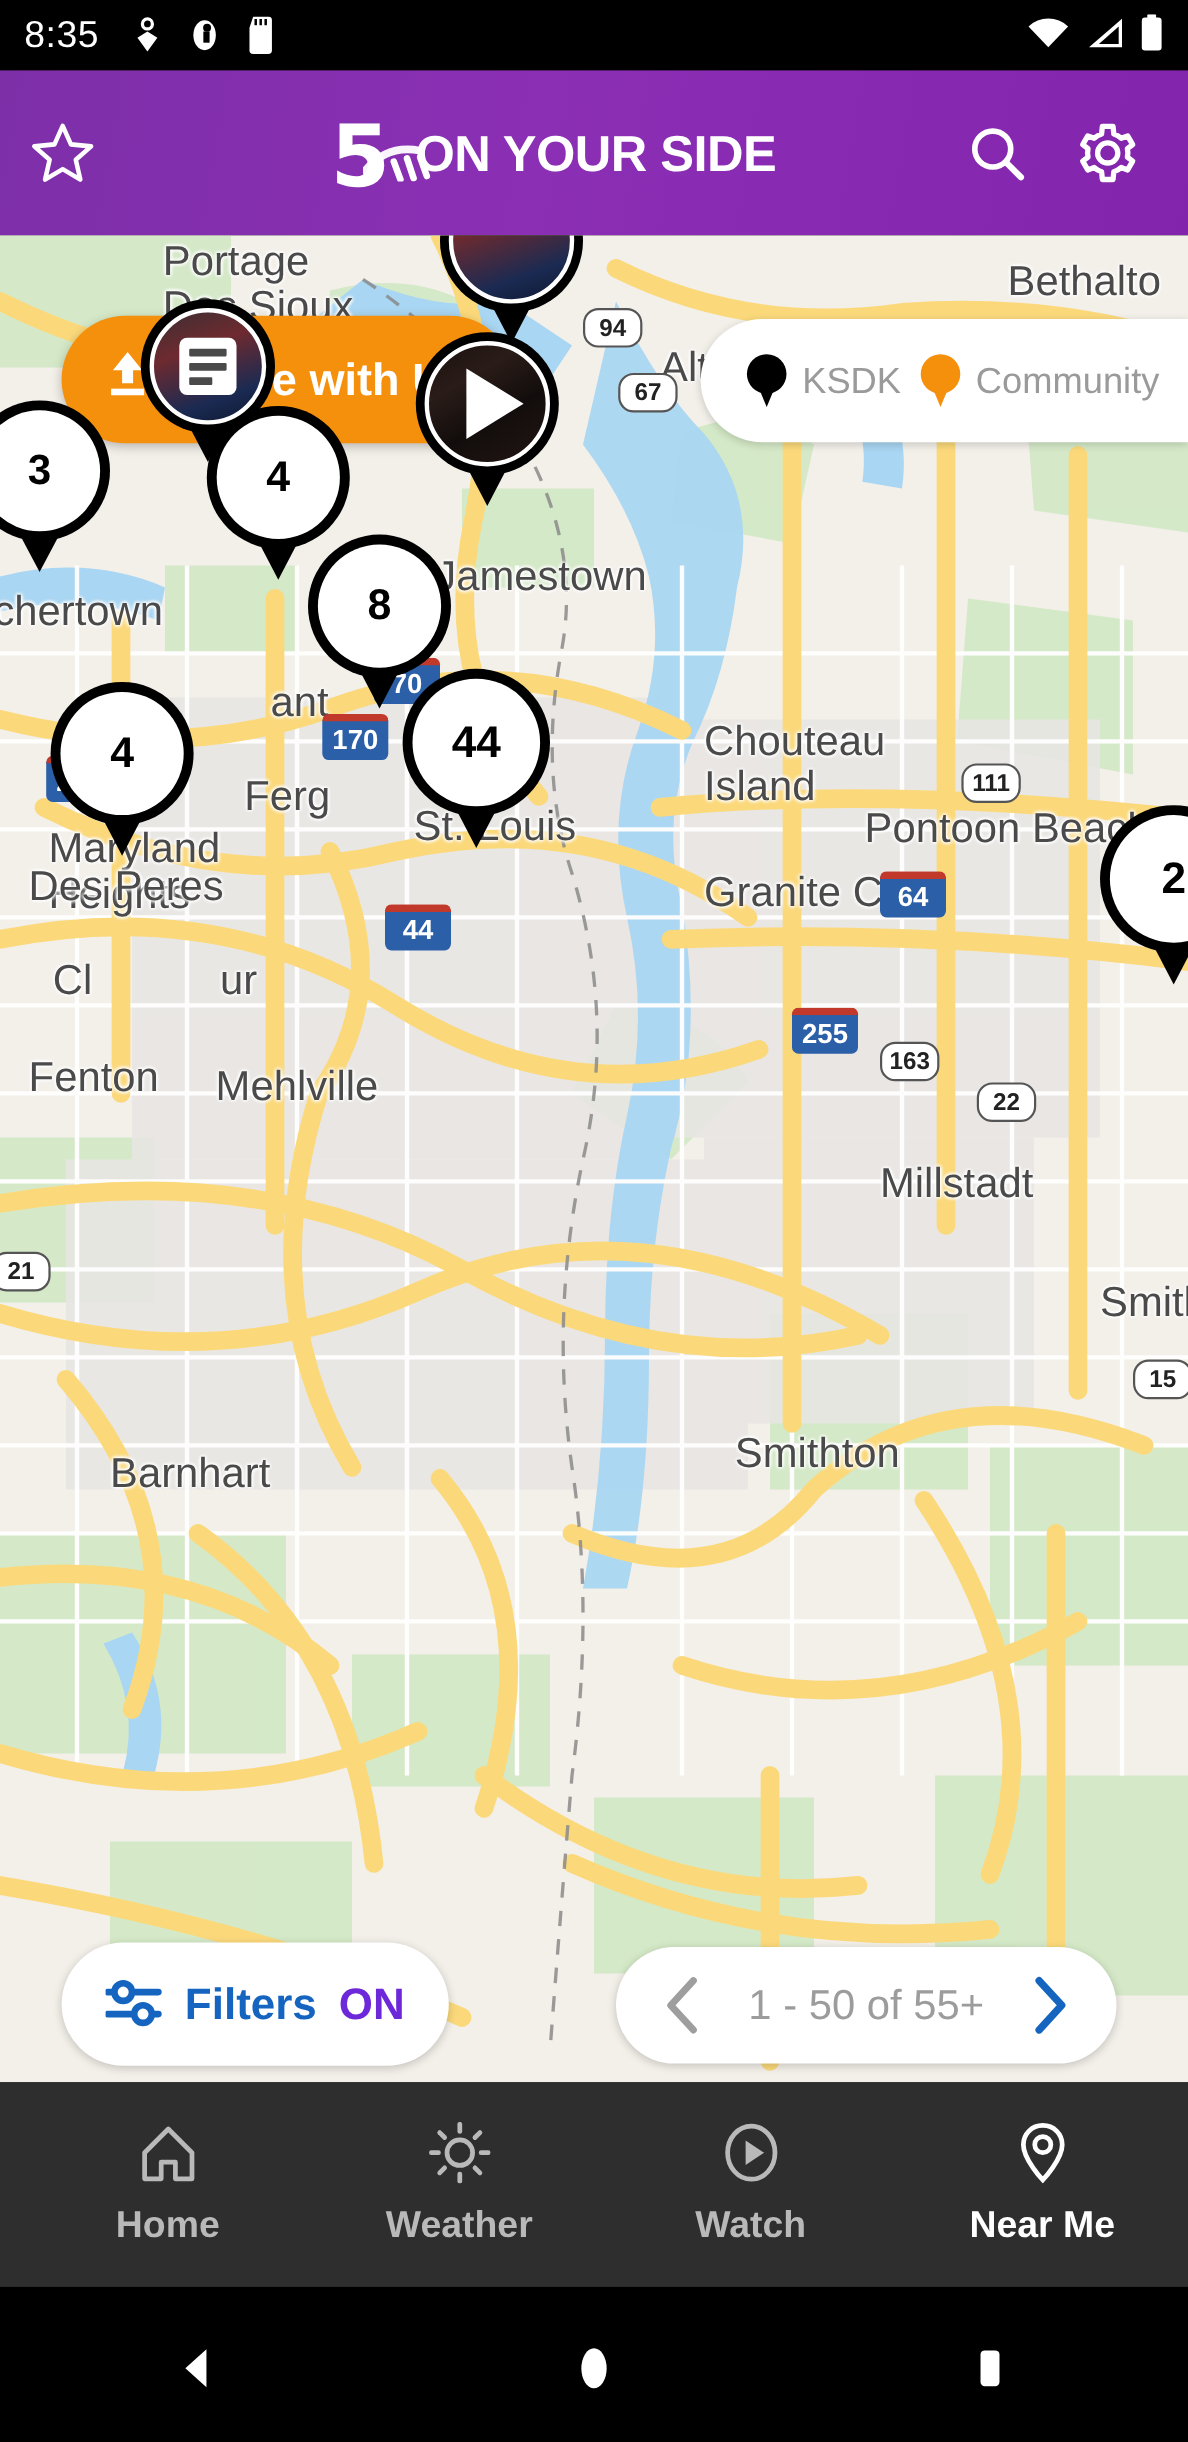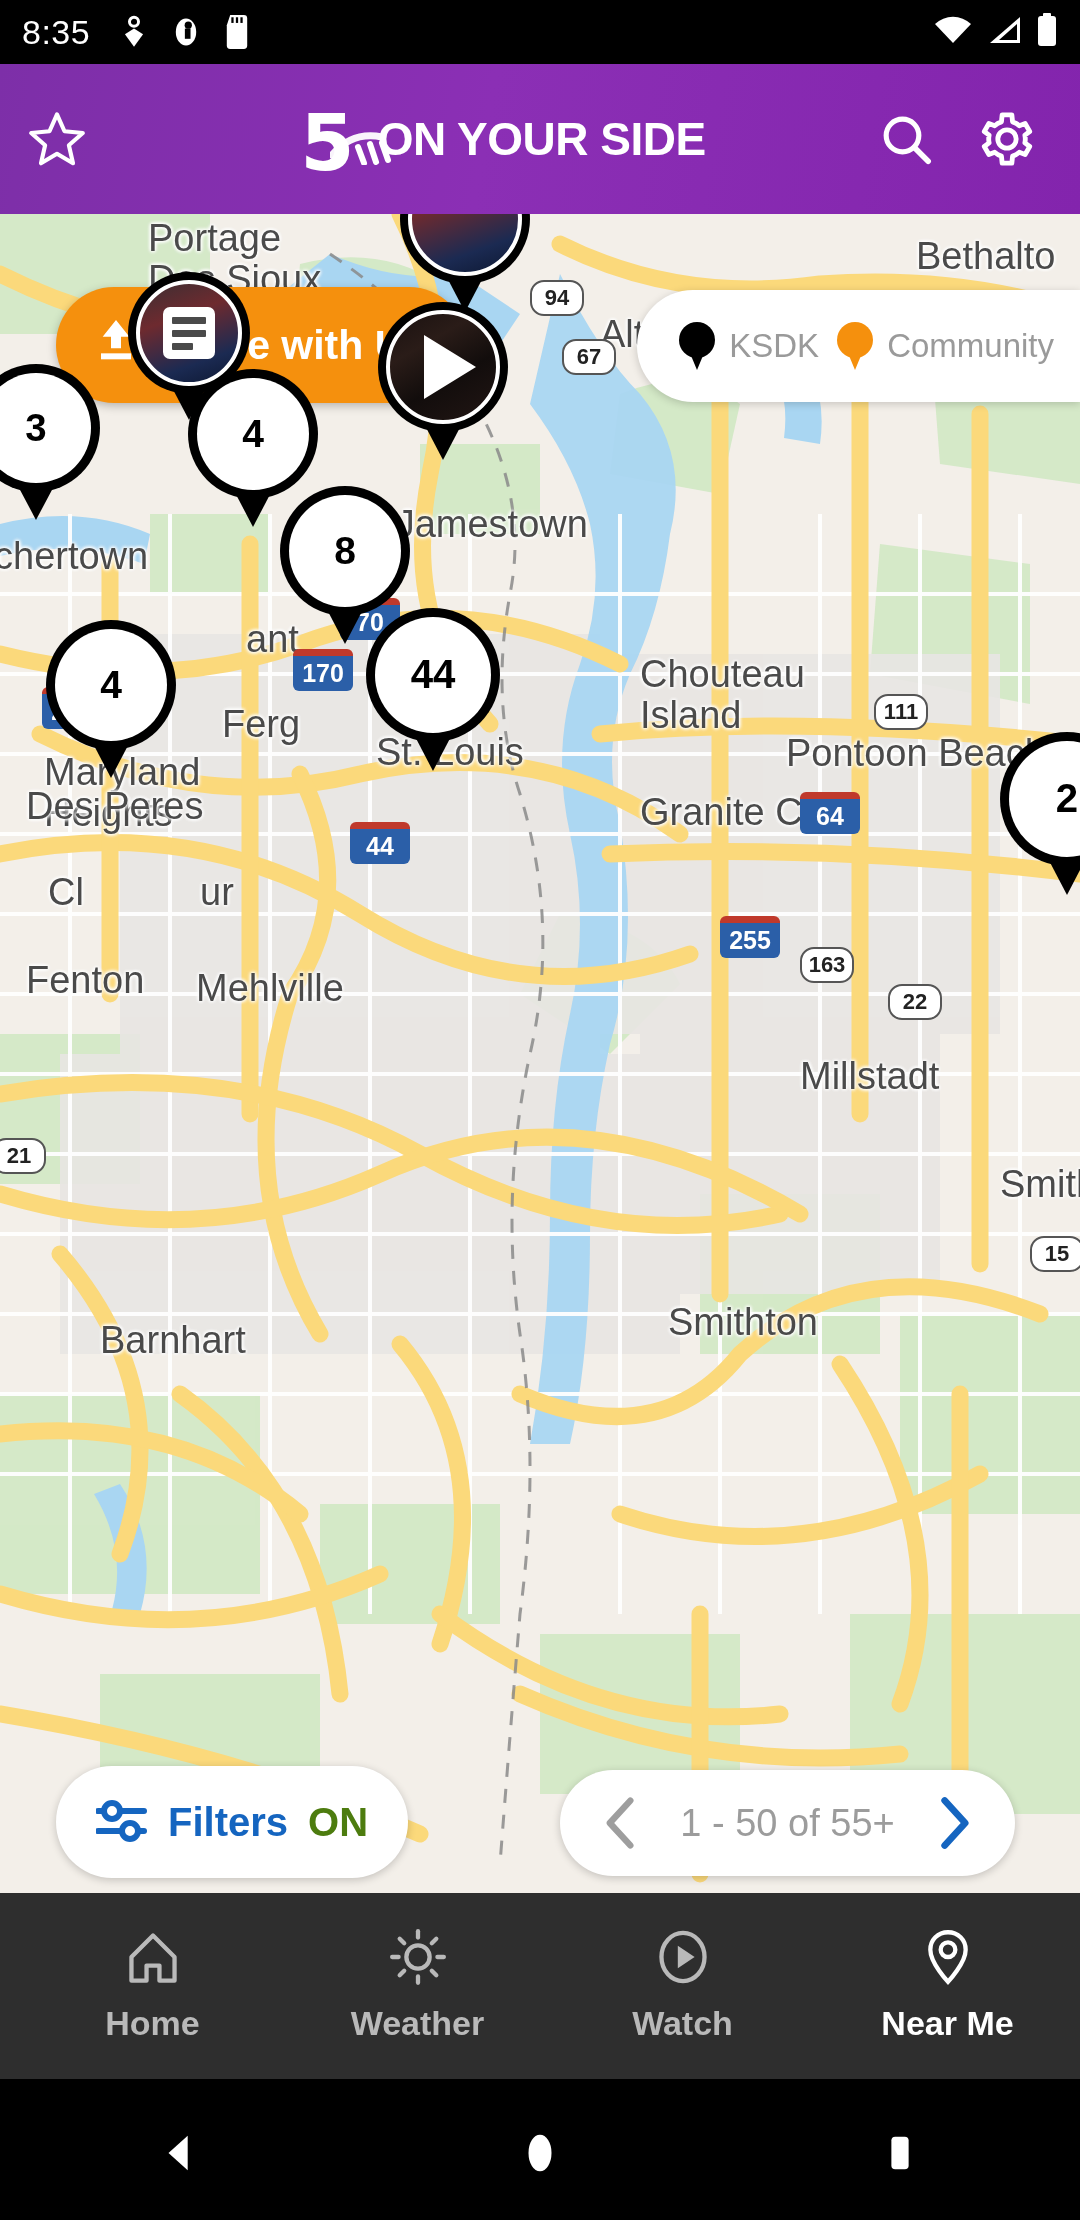--- a/index.html
+++ b/index.html
@@ -153,21 +153,21 @@
   }
 
   .filters-btn {
     position:absolute; left:56px; top:1552px;
     background:#fff; border:none; border-radius:58px;
     height:112px; padding:0 40px;
     display:flex; align-items:center; gap:20px; cursor:pointer;
     box-shadow:0 2px 9px rgba(0,0,0,.2);
   }
   .filters-label { color:#1565c0; font-size:40px; font-weight:bold; }
-  .filters-state { color:#4d7c0f; font-size:40px; font-weight:bold; }
+  .filters-state { color:#6d28d9; font-size:40px; font-weight:bold; }
 
   .pager {
     position:absolute; left:560px; top:1556px;
     background:#fff; border-radius:58px;
     height:106px; width:455px;
     display:flex; align-items:center; justify-content:space-between;
     padding:0 36px; box-shadow:0 2px 9px rgba(0,0,0,.2);
   }
   .pager-label { color:#9c9c9c; font-size:38px; }
   .chev { background:none; border:none; cursor:pointer; line-height:0; padding:4px; }

